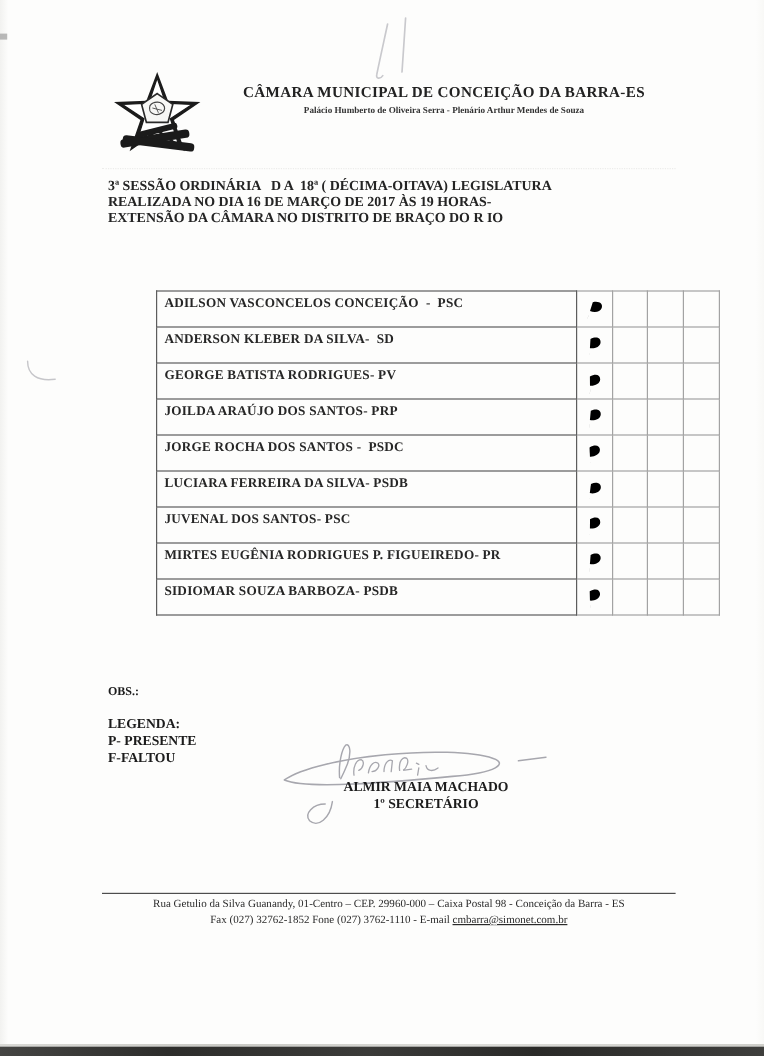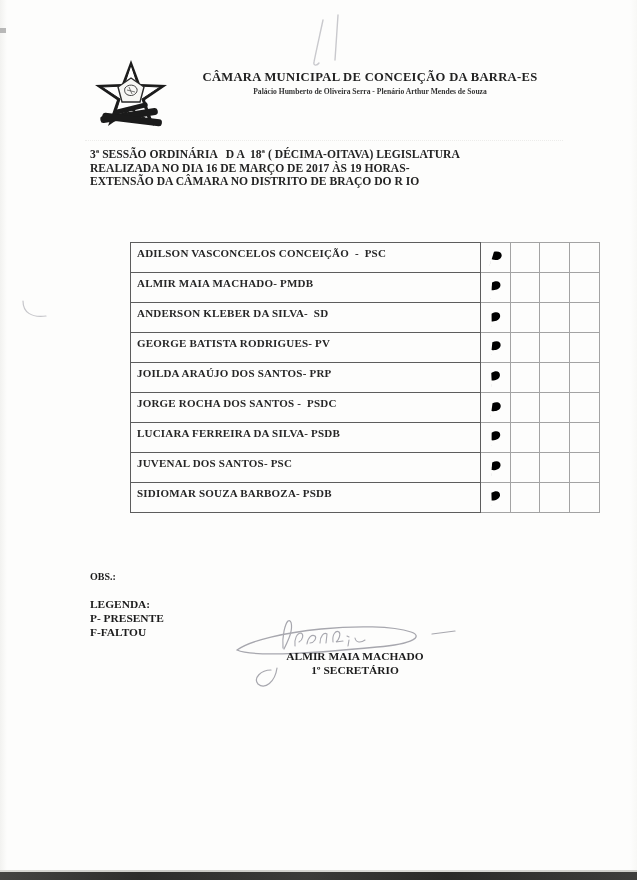--- a/index.html
+++ b/index.html
@@ -114,31 +114,20 @@
       <td class="check c1">
             <svg class="pmark" width="17" height="24" viewBox="0 0 17 24">
               <use href="#pglyph"></use>
             </svg>
           </td>
       <td class="check c2"></td>
       <td class="check c3"></td>
       <td class="check c4"></td>
     </tr>
 
-    <tr>
-      <td class="name">ALMIR MAIA MACHADO- PMDB</td>
-      <td class="check c1">
-            <svg class="pmark" width="17" height="24" viewBox="0 0 17 24">
-              <use href="#pglyph"></use>
-            </svg>
-          </td>
-      <td class="check c2"></td>
-      <td class="check c3"></td>
-      <td class="check c4"></td>
-    </tr>
 
     <tr>
       <td class="name">ANDERSON KLEBER DA SILVA-  SD</td>
       <td class="check c1">
             <svg class="pmark" width="17" height="24" viewBox="0 0 17 24">
               <use href="#pglyph"></use>
             </svg>
           </td>
       <td class="check c2"></td>
       <td class="check c3"></td>
@@ -198,20 +187,31 @@
       <td class="check c1">
             <svg class="pmark" width="17" height="24" viewBox="0 0 17 24">
               <use href="#pglyph"></use>
             </svg>
           </td>
       <td class="check c2"></td>
       <td class="check c3"></td>
       <td class="check c4"></td>
     </tr>
 
+    <tr>
+      <td class="name">MIRTES EUGÊNIA RODRIGUES P. FIGUEIREDO- PR</td>
+      <td class="check c1">
+            <svg class="pmark" width="17" height="24" viewBox="0 0 17 24">
+              <use href="#pglyph"></use>
+            </svg>
+          </td>
+      <td class="check c2"></td>
+      <td class="check c3"></td>
+      <td class="check c4"></td>
+    </tr>
 
     <tr>
       <td class="name">SIDIOMAR SOUZA BARBOZA- PSDB</td>
       <td class="check c1">
             <svg class="pmark" width="17" height="24" viewBox="0 0 17 24">
               <use href="#pglyph"></use>
             </svg>
           </td>
       <td class="check c2"></td>
       <td class="check c3"></td>
@@ -238,15 +238,19 @@
       <path d="M108 30 C107 22 111 18 114 20 C116 22 114 28 111 30 L118 29" stroke-width="1.1"></path>
       <path d="M124 28 L123 34 M122 24 L124 25" stroke-width="1.1"></path>
       <path d="M130 26 C131 31 136 31 140 28" stroke-width="1.1"></path>
       <path d="M207 22 L230 19" stroke-width="1.2"></path>
       <path d="M52 56 C50 70 40 78 33 72 C28 66 36 58 46 58" stroke-width="1.2"></path>
     </svg>
     <div class="sign-name">ALMIR MAIA MACHADO</div>
     <div class="sign-role">1º SECRETÁRIO</div>
   </div>
 
+  <div class="footer">
+    <div>Rua Getulio da Silva Guanandy, 01-Centro – CEP. 29960-000 – Caixa Postal 98 - Conceição da Barra - ES</div>
+    <div><span>Fax (027) 32762-1852 Fone (027) 3762-1110 - E-mail </span><span class="email">cmbarra@simonet.com.br</span></div>
+  </div>
 
   <div class="bottom-band"></div>
 </div>
 
 </body></html>

